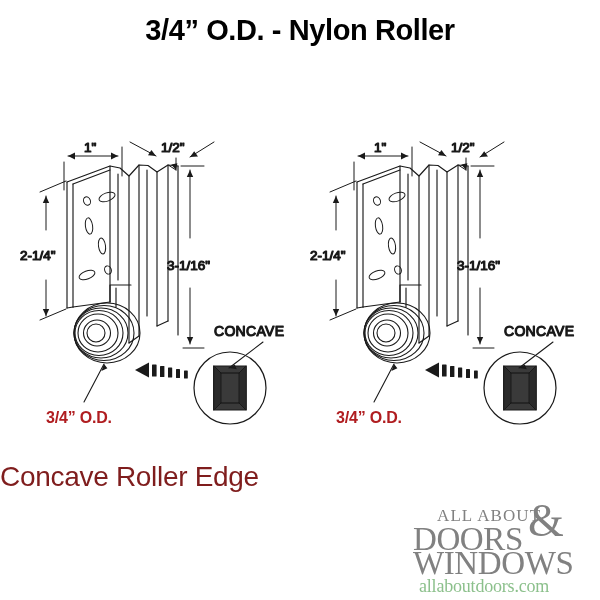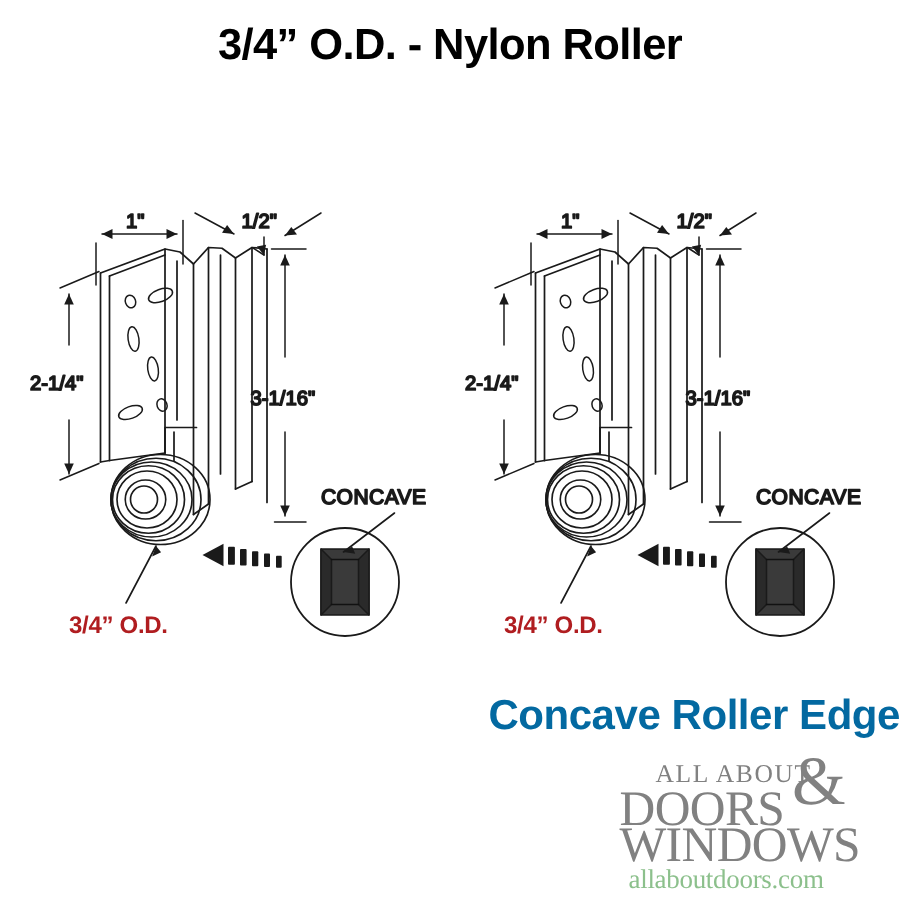--- a/index.html
+++ b/index.html
@@ -16,24 +16,24 @@
   
   .title{
     position:absolute;top:14px;left:0;width:600px;
     text-align:center;
     font-size:29px;font-weight:bold;
     letter-spacing:-0.4px;
     color:#000;
   }
   .subtitle{
     position:absolute;top:461px;left:0;width:600px;
-    text-align:right;
-    font-size:28px;font-weight:bold;
+    text-align:left;
+    font-size:28px;font-weight:normal;
     letter-spacing:-0.3px;
-    color:#0369a1;
+    color:#7f1d1d;
   }
 
   
   .panel{position:absolute;top:130px;width:290px;height:330px;}
   .panel.left{left:18px;}
   .panel.right{left:308px;}
   .panel svg{display:block;width:290px;height:330px;overflow:visible;}
 
   .dimlabel{
     font-family:"Liberation Sans", sans-serif;

